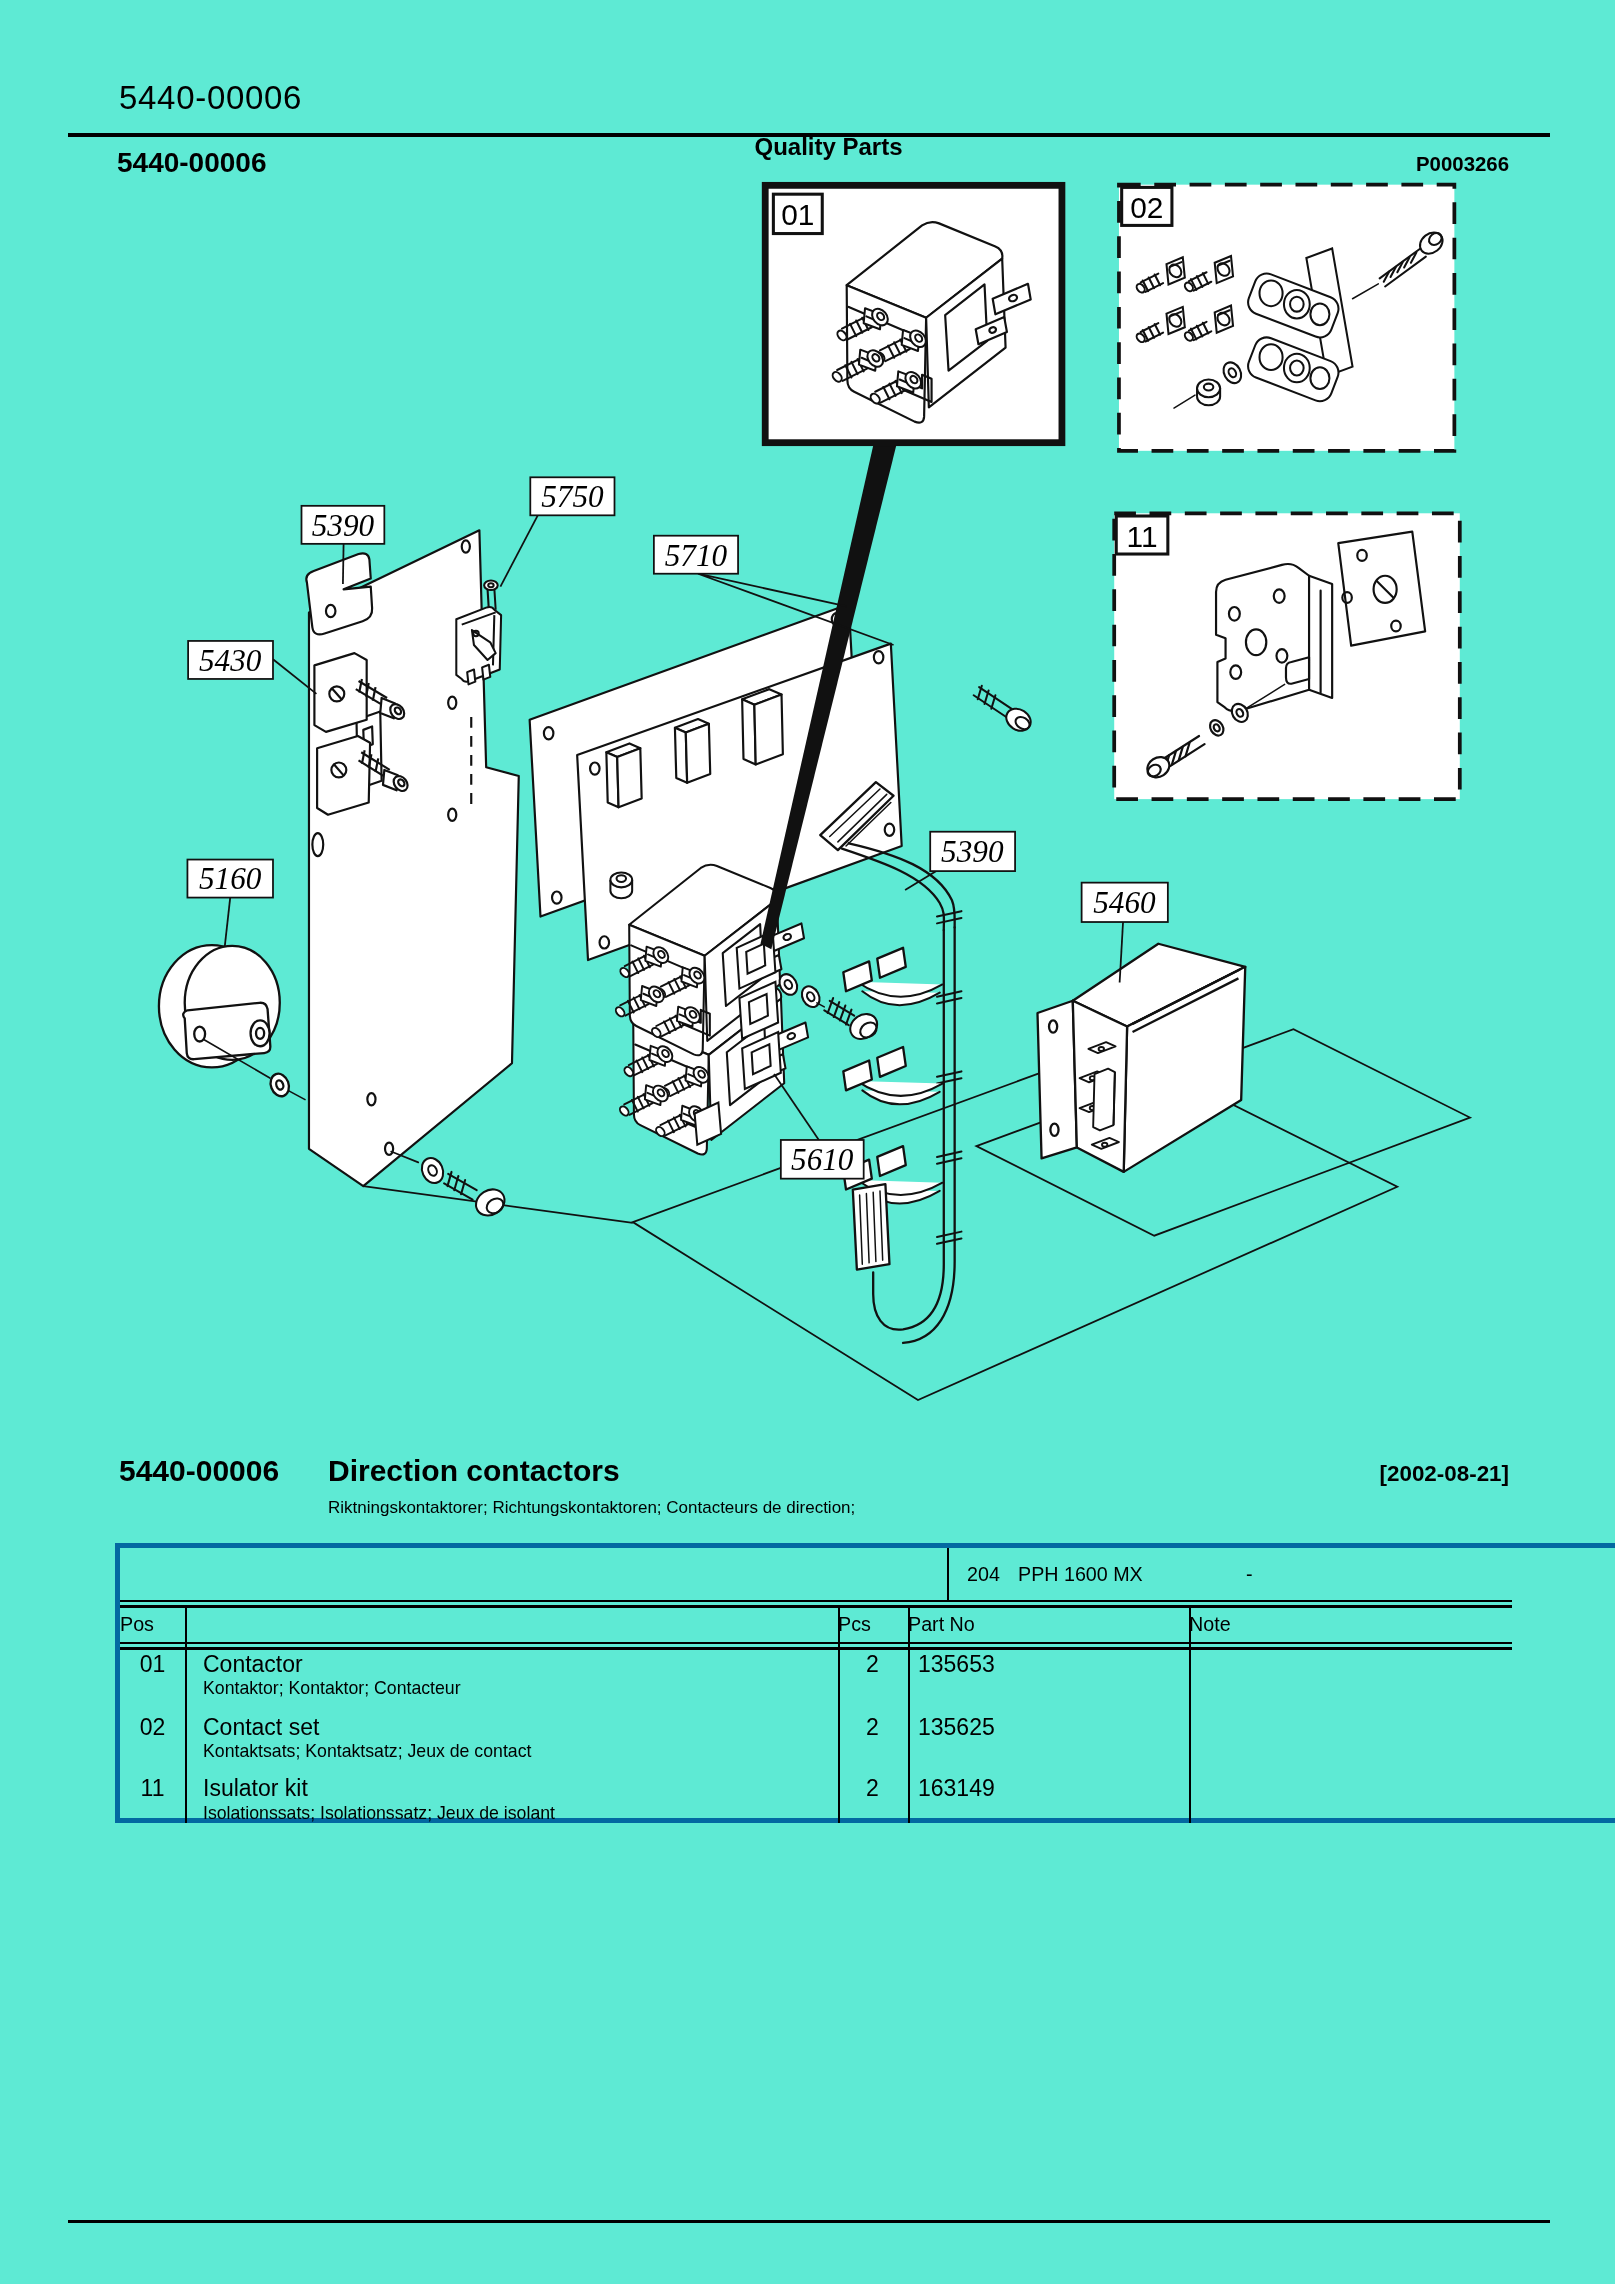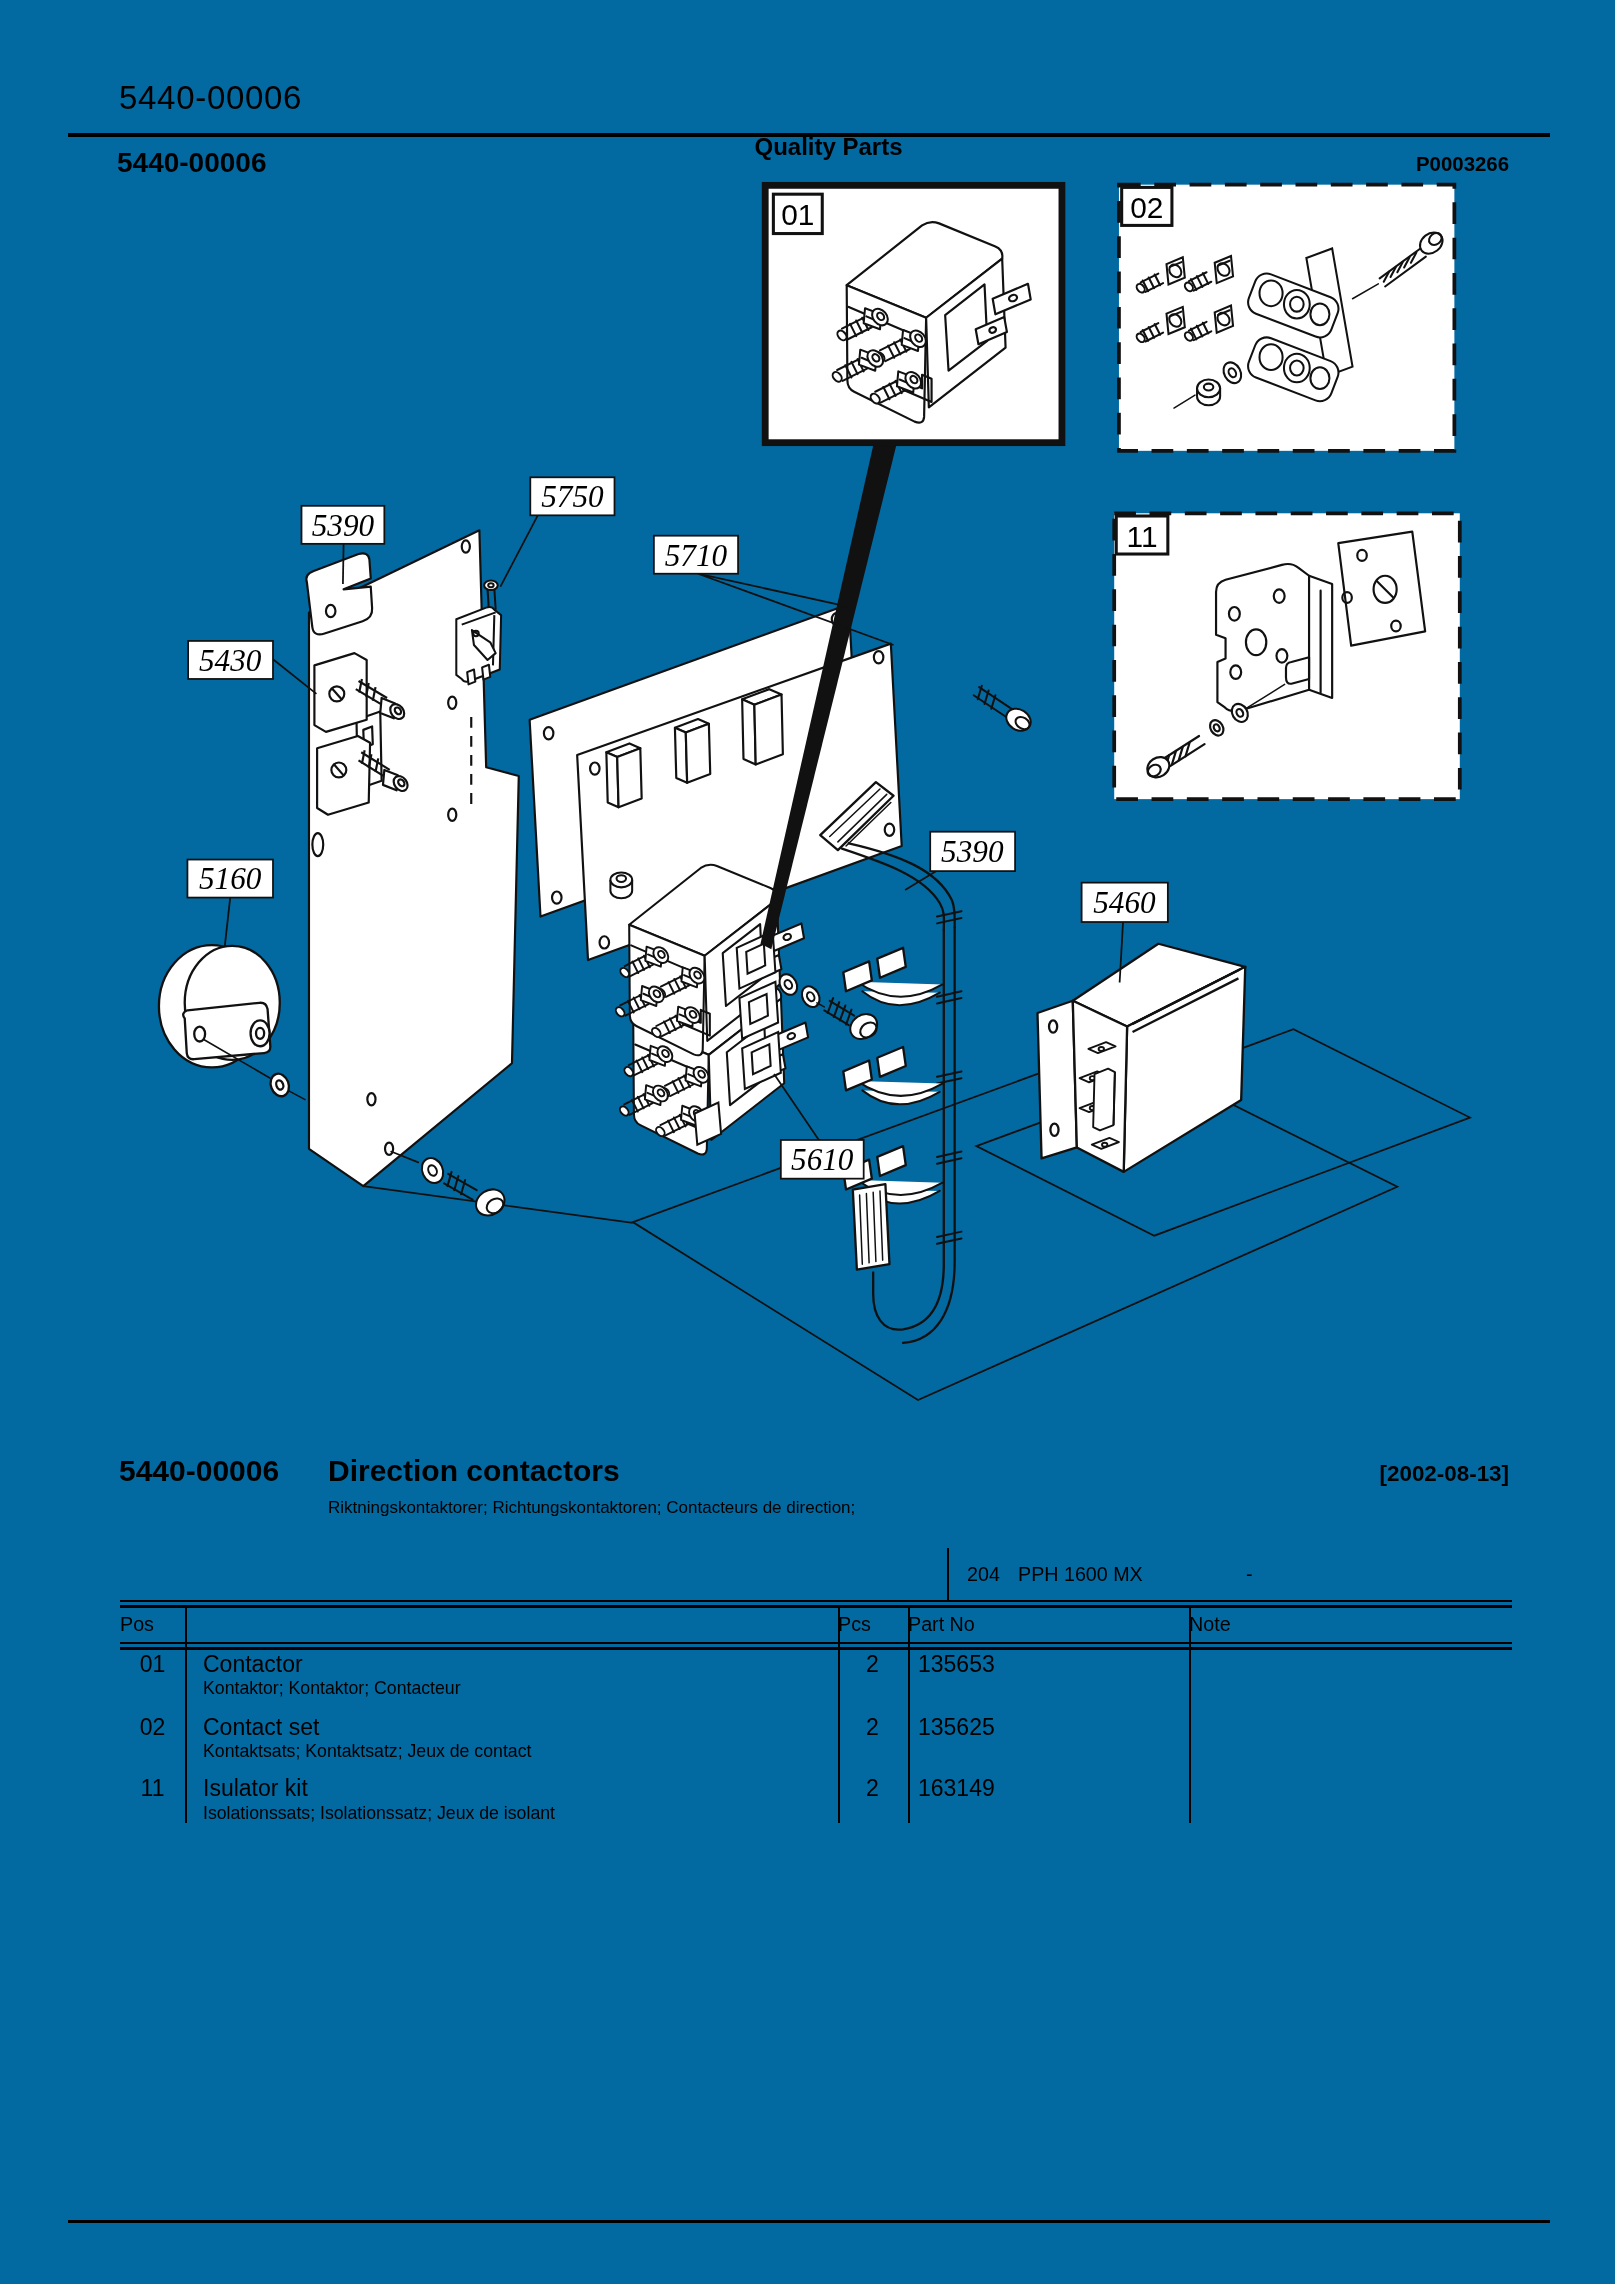--- a/index.html
+++ b/index.html
@@ -1,16 +1,16 @@
 <!DOCTYPE html>
 <html style="font-size:11px"><head>
 <meta charset="utf-8">
 <style>
   html,body{margin:0;padding:0;background:#888;}
-  .page{position:relative;width:1616px;height:2284px;background:#0369a1;color:#000;
+  .page{position:relative;width:1616px;height:2284px;background:#5eead4;color:#000;
         font-family:"Liberation Sans",sans-serif;overflow:hidden;}
   .abs{position:absolute;}
   .hdr-code{left:119px;top:79px;font-size:33px;font-weight:400;letter-spacing:0.7px;}
   .hdr-center{left:679px;top:95px;width:299px;text-align:center;font-size:24px;font-weight:bold;margin-top:38px;}
   .rule{left:68px;top:133px;width:1482px;height:4.1px;background:#000;}
   .sec-code{left:117px;top:147px;font-size:28px;font-weight:bold;}
   .img-ref{left:1290px;top:153px;width:219px;text-align:right;font-size:20.4px;font-weight:bold;}
   .tbl-title-code{left:119px;top:1454px;font-size:30px;font-weight:bold;}
   .tbl-title{left:328px;top:1454px;font-size:30px;font-weight:bold;}
   .tbl-date{left:1222px;top:1461px;width:287px;text-align:right;font-size:22.4px;font-weight:bold;}
@@ -396,21 +396,21 @@
       <text x="339" y="988" text-anchor="middle">5430</text>
       <text x="339" y="1310" text-anchor="middle">5160</text>
       <text x="1432" y="1270" text-anchor="middle">5390</text>
       <text x="1656" y="1345" text-anchor="middle">5460</text>
       <text x="1211" y="1723" text-anchor="middle">5610</text>
     </g>
   </svg>
 
   <div class="abs tbl-title-code">5440-00006</div>
   <div class="abs tbl-title">Direction contactors</div>
-  <div class="abs tbl-date">[2002-08-13]</div>
+  <div class="abs tbl-date">[2002-08-21]</div>
   <div class="abs tbl-sub">Riktningskontaktorer; Richtungskontaktoren; Contacteurs de direction;</div>
 
   <div class="abs tablebox">
 
     <div class="tl" style="left:827px;top:0;width:2px;height:54px;"></div>
     <div class="cell" style="left:847px;top:15px;">204</div>
     <div class="cell" style="left:898px;top:15px;">PPH 1600 MX</div>
     <div class="cell" style="left:1126px;top:15px;">-</div>
     <div class="tl" style="left:0;top:52px;width:1392px;height:2px;"></div>
     <div class="tl" style="left:0;top:57px;width:1392px;height:3.4px;"></div>

